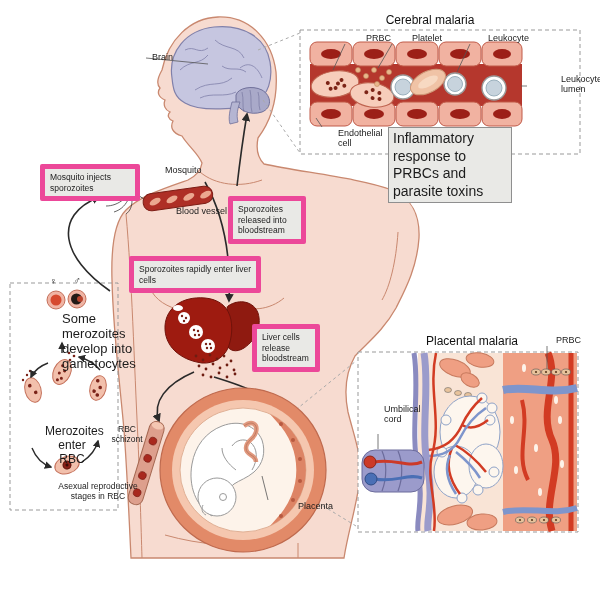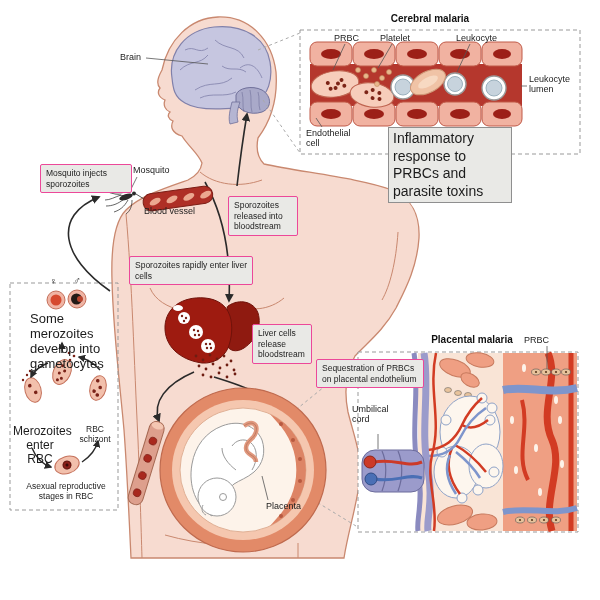--- a/index.html
+++ b/index.html
@@ -4,28 +4,29 @@
 <style>
   html,body { margin:0; padding:0; background:#fff; }
   .stage {
     position:relative; width:600px; height:600px; background:#ffffff;
     font-family:"Liberation Sans", sans-serif; overflow:hidden;
   }
   .stage svg { position:absolute; left:0; top:0; }
   .lbl {
     position:absolute; font-size:9px; line-height:1.15; color:#1c1c1c;
     white-space:normal;
+    margin-left:32px;
   }
   .callout {
-    position:absolute; background:#e9e9e6; border:1px solid #ec4899;
+    position:absolute; background:#e9e9e6; border:5px solid #ec4899;
     border-radius:2px; padding:3px 5px; font-size:8.5px; line-height:1.25;
     color:#1c1c1c;
   }
   .inset-title {
-    position:absolute; font-weight:bold; font-size:10px; color:#111;
+    position:absolute; font-weight:normal; font-size:12px; color:#111;
     text-align:center;
   }
   .note-box {
     position:absolute; background:#e9e9e6; border:1px solid #8f8f8f;
     padding:2px 4px; font-size:14px; line-height:1.25; color:#1c1c1c;
     text-align:left;
   }
   .sym { position:absolute; font-size:9px; color:#111; font-weight:bold; }
   .center { text-align:center; }
   .footer {
@@ -488,21 +489,20 @@
 <div class="lbl" style="left:352px; top:404px; width:50px;">Umbilical cord</div>
 
 <div class="callout" style="left:40px; top:164px; width:80px;">Mosquito injects sporozoites</div>
 
 <div class="callout" style="left:228px; top:196px; width:58px;">Sporozoites released into bloodstream</div>
 
 <div class="callout" style="left:129px; top:256px; width:112px;">Sporozoites rapidly enter liver cells</div>
 
 <div class="callout" style="left:252px; top:324px; width:48px;">Liver cells release bloodstream</div>
 
-<div class="callout" style="left:316px; top:359px; width:96px;">Sequestration of PRBCs on placental endothelium</div>
 
 <div class="inset-title" style="left:355px; top:13px; width:150px;">Cerebral malaria</div>
 
 <div class="lbl" style="left:334px; top:33px; width:34px;">PRBC</div>
 
 <div class="lbl" style="left:380px; top:33px; width:42px;">Platelet</div>
 
 <div class="lbl" style="left:456px; top:33px; width:52px;">Leukocyte</div>
 
 <div class="lbl" style="left:529px; top:74px; width:46px;">Leukocyte lumen</div>

